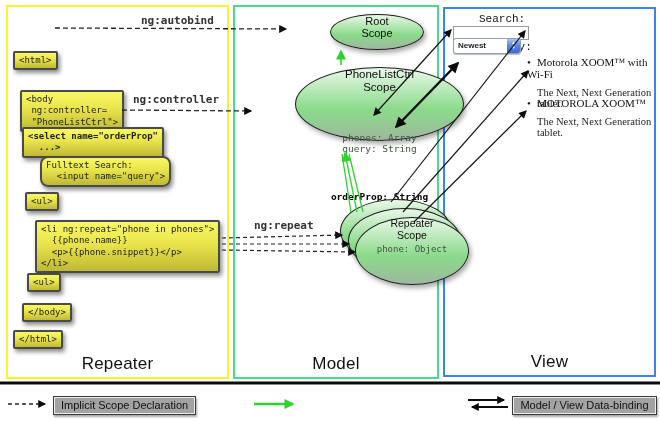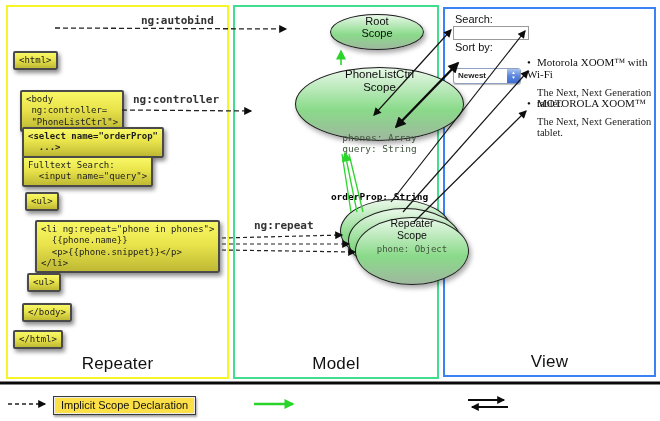--- a/index.html
+++ b/index.html
@@ -18,34 +18,34 @@
         font-weight:bold;font-size:11px;color:#333;}
   .ellipse{position:absolute;z-index:2;border:1.5px solid #1c1c1c;border-radius:50%;
         background:linear-gradient(180deg,#e9f8e9 0%,#8ada8a 58%,#9fb89f 100%);
         box-shadow:2px 3px 5px rgba(0,0,0,.35);
         display:flex;flex-direction:column;align-items:center;margin-left:38px;}
   .ellipse-title{font-size:11.5px;line-height:1.12;color:#0d0d0d;text-align:center;white-space:pre;}
   .scope-props{font-family:"DejaVu Sans Mono","Liberation Mono",monospace;font-size:9.5px;
         line-height:1.15;color:#42553f;text-align:center;margin-top:3px;white-space:pre;}
   .scope-prop-bold{font-family:"DejaVu Sans Mono","Liberation Mono",monospace;font-size:9.5px;
         font-weight:bold;color:#000;text-align:center;white-space:pre;}
-  .view-text{font-family:Liberation Sans, sans-serif;color:#111;}
+  .view-text{font-family:Liberation Mono, monospace;color:#111;margin-left:24px;}
   .vinput{position:absolute;background:#fff;border:1px solid #9a9a9a;z-index:2;}
   .vselect{position:absolute;z-index:2;display:flex;align-items:stretch;background:#fff;
         border:1px solid #8fa0c0;border-radius:3px;overflow:hidden;
         box-shadow:0 1px 1px rgba(0,0,0,.25);}
   .vselect .txt{flex:1;font-size:8px;font-weight:bold;padding:2px 0 0 4px;color:#222;}
   .vselect .btn{width:13px;background:linear-gradient(180deg,#a8c4f0 0%,#5b85dd 50%,#3f6cd0 100%);
         display:flex;flex-direction:column;align-items:center;justify-content:center;
         color:#fff;font-size:4.5px;line-height:1.05;}
   .phone-item{position:absolute;z-index:2;}
   .phone-name{font-family:"Liberation Serif",serif;font-size:11px;color:#111;}
   .phone-snippet{font-family:"Liberation Serif",serif;font-size:10.5px;color:#222;margin-top:7px;}
   .bullet{display:inline-block;width:10px;font-size:11px;}
-  .legend-box{position:absolute;z-index:2;height:17px;border:1px solid #3a3a3a;background:#fde047;
+  .legend-box{position:absolute;z-index:2;height:17px;border:1px solid #3a3a3a;background:#a3a3a3;
         box-shadow:1px 2px 2px rgba(0,0,0,.35), inset 0 0 0 1px #ececec;
         font-size:11px;color:#111;text-align:center;line-height:17px;padding:0 7px;
         width:max-content;}
   svg.overlay{position:absolute;left:0;top:0;z-index:4;pointer-events:none;}
 </style>
 </head>
 <body>
 
 <div id="stage">
 
@@ -58,21 +58,21 @@
   <div class="col" style="left:443px;top:7px;width:209px;height:366px;border:2px solid #3b82f6;">
     <div class="col-header">View</div>
   </div>
 
   <div class="code" style="left:13px;top:20px;margin-top:31px;">&lt;html&gt;</div>
   <div class="code" style="left:20px;top:90px;">&lt;body
  ng:controller=
  "PhoneListCtrl"&gt;</div>
   <div class="code bold" style="left:22px;top:127px;">&lt;select name="orderProp"
   ...&gt;</div>
-  <div class="code" style="left:22px;top:156px;">Fulltext Search:
+  <div class="code" style="left:40px;top:156px;border-radius:8px;">Fulltext Search:
   &lt;input name="query"&gt;</div>
   <div class="code" style="left:25px;top:192px;">&lt;ul&gt;</div>
   <div class="code" style="left:35px;top:220px;">&lt;li ng:repeat="phone in phones"&gt;
   {{phone.name}}
   &lt;p&gt;{{phone.snippet}}&lt;/p&gt;
 &lt;/li&gt;</div>
   <div class="code" style="left:27px;top:273px;">&lt;ul&gt;</div>
   <div class="code" style="left:22px;top:303px;">&lt;/body&gt;</div>
   <div class="code" style="left:13px;top:330px;">&lt;/html&gt;</div>
 
@@ -97,38 +97,39 @@
   <div class="ellipse" style="left:310px;top:208px;width:111px;height:63px;"></div>
   <div class="ellipse" style="left:317px;top:217px;width:112px;height:66px;">
     <div class="ellipse-title" style="font-size:10.5px;">Repeater
 Scope</div>
     <div class="scope-props" style="font-size:9px;margin-top:2px;">phone: Object</div>
   </div>
 
   <div class="view-text" style="position:absolute;left:455px;top:13px;font-size:11px;z-index:2;">Search:</div>
   <div class="vinput" style="left:453px;top:26px;width:74px;height:12px;"></div>
   <div class="view-text" style="position:absolute;left:455px;top:41px;font-size:11px;z-index:2;">Sort by:</div>
-  <div class="vselect" style="left:453px;top:68px;width:66px;height:14px;">
+  <div class="vselect" style="left:453px;top:38px;width:66px;height:14px;">
     <span class="txt">Newest</span>
     <span class="btn">
       <span>▲</span>
       <span>▼</span>
     </span>
   </div>
 
   <div class="phone-item" style="left:527px;top:56px;width:128px;">
     <div class="phone-name"><span class="bullet">•</span><span>Motorola XOOM™  with Wi-Fi</span></div>
     <div class="phone-snippet" style="margin-left:10px;">The Next, Next Generation tablet.</div>
   </div>
   <div class="phone-item" style="left:527px;top:97px;width:128px;">
     <div class="phone-name"><span class="bullet">•</span><span>MOTOROLA XOOM™</span></div>
     <div class="phone-snippet" style="margin-left:10px;">The Next, Next Generation tablet.</div>
   </div>
 
   <div class="legend-box" style="left:53px;top:396px;min-width:126px;">Implicit Scope Declaration</div>
+  <div class="legend-box" style="left:512px;top:396px;min-width:129px;">Model / View Data-binding</div>
 
   <svg class="overlay" width="660" height="421" viewBox="0 0 660 421">
     <defs>
       <marker id="mkB" viewBox="0 0 10 10" refX="8.5" refY="5" markerUnits="userSpaceOnUse" markerWidth="9" markerHeight="8" orient="auto-start-reverse">
         <path d="M0,0 L10,5 L0,10 z" fill="#0c0c0c"></path>
       </marker>
       <marker id="mkBL" viewBox="0 0 10 10" refX="8.5" refY="5" markerUnits="userSpaceOnUse" markerWidth="13" markerHeight="11" orient="auto-start-reverse">
         <path d="M0,0 L10,5 L0,10 z" fill="#0c0c0c"></path>
       </marker>
       <marker id="mkG" viewBox="0 0 10 10" refX="8.5" refY="5" markerUnits="userSpaceOnUse" markerWidth="11" markerHeight="10" orient="auto-start-reverse">

